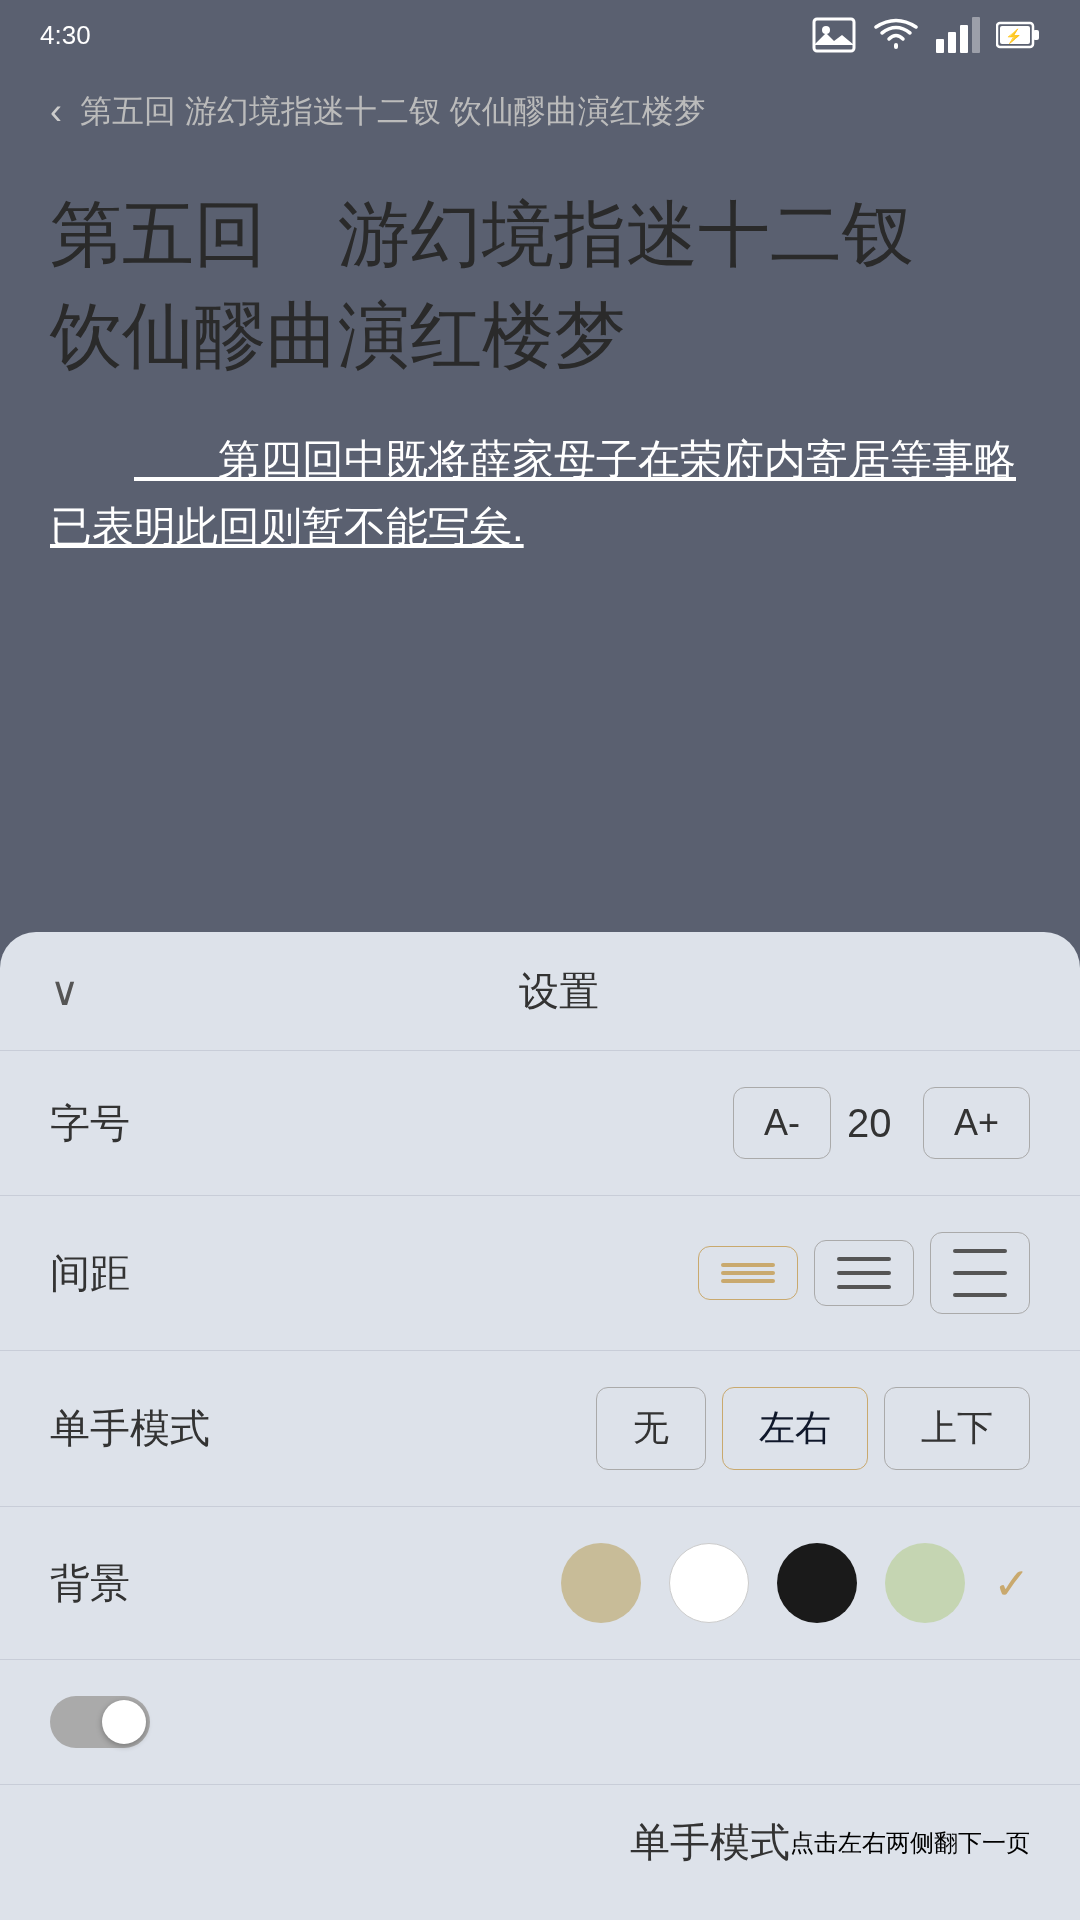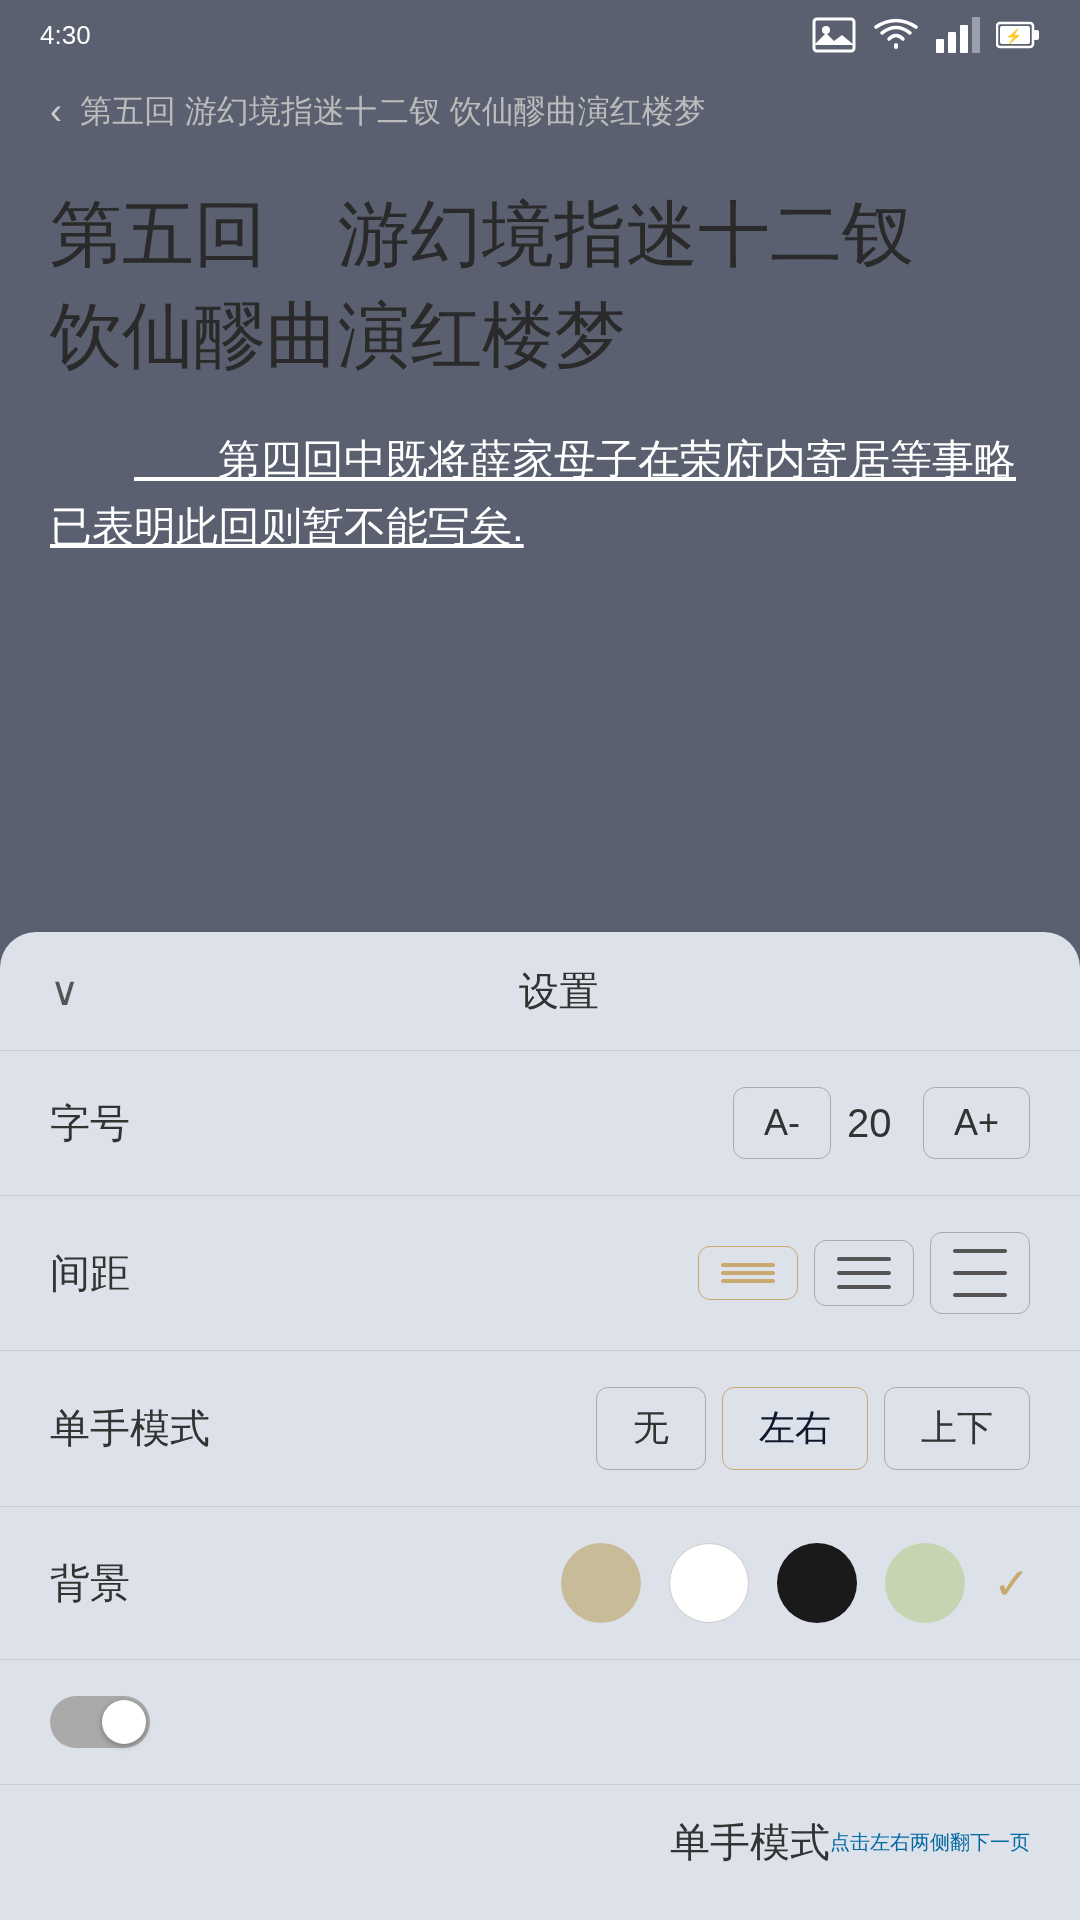--- a/index.html
+++ b/index.html
@@ -244,22 +244,22 @@
       display: flex;
       align-items: center;
       justify-content: flex-end;
       padding: 30px 50px 10px 50px;
     }
     .single-hand-label {
       font-size: 40px;
       color: #333;
     }
     .single-hand-hint {
-      font-size: 20px;
-      color: #0369a1;
+      font-size: 24px;
+      color: #000000;
     }
   </style>
 </head>
 <body>
 
 <div class="status-bar">
   <span class="status-time">4:30</span>
   <div class="status-icons">
 
     <svg width="44" height="36" viewBox="0 0 44 36">

